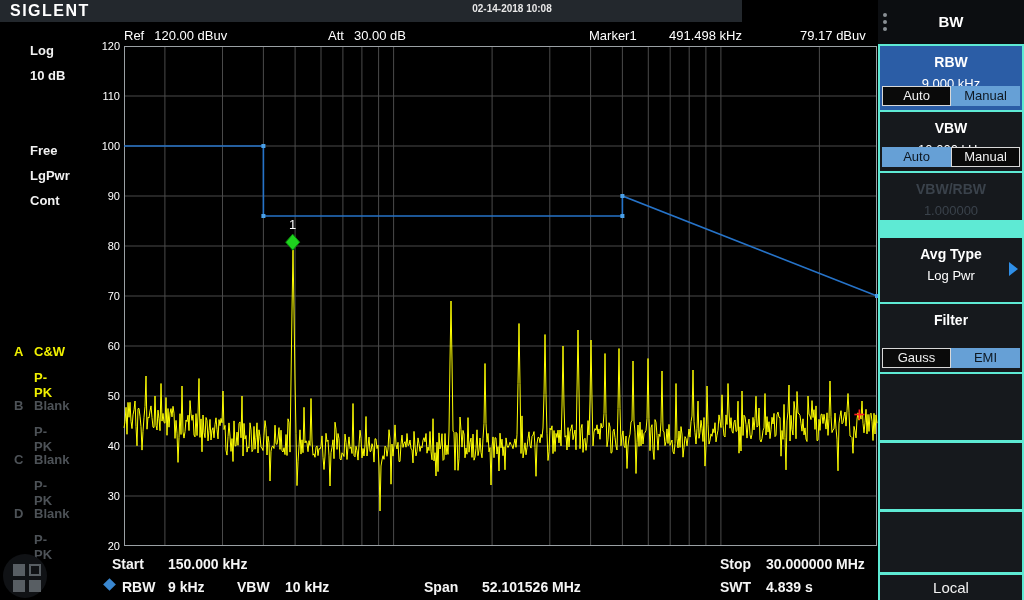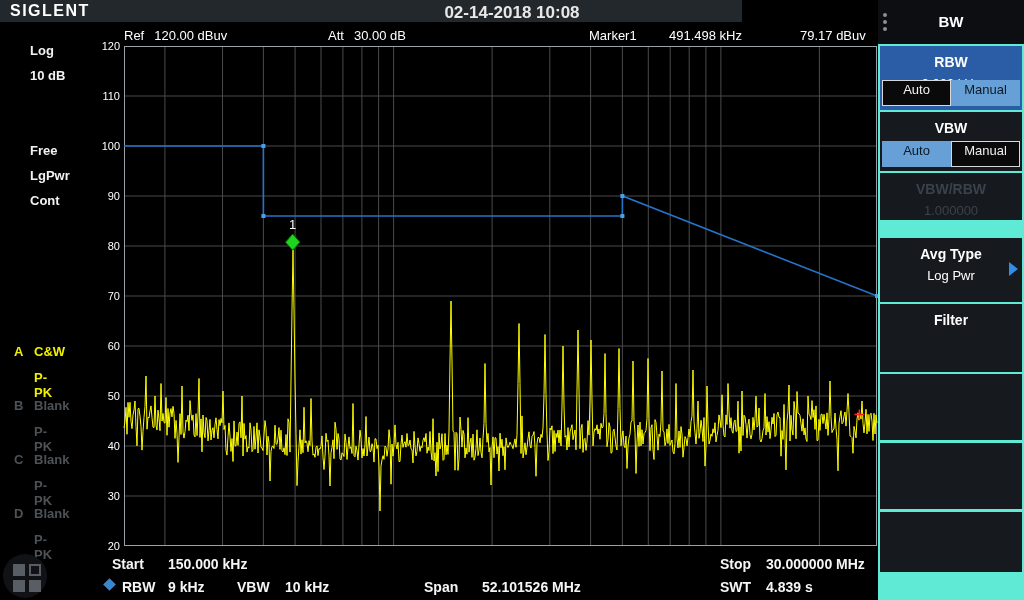--- a/index.html
+++ b/index.html
@@ -1,21 +1,21 @@
 <!DOCTYPE html>
 <html><head>
 <meta charset="utf-8">
 <style>
   html,body{margin:0;padding:0;background:#000;}
   #screen{position:relative;width:1024px;height:600px;background:#000;overflow:hidden;
           font-family:"Liberation Sans","DejaVu Sans",sans-serif;color:#fff;}
   
   #topbar{position:absolute;left:0;top:0;width:742px;height:22px;background:#23282d;}
   #logo{position:absolute;left:10px;top:2px;font-size:16px;font-weight:700;letter-spacing:1.5px;color:#fff;}
-  #datetime{position:absolute;left:0;top:3px;width:1024px;text-align:center;font-size:17px;font-weight:600;color:#e8e8e8;}
+  #datetime{position:absolute;left:0;top:3px;width:1024px;text-align:center;font-size:10px;font-weight:600;color:#e8e8e8;}
   
   .st{position:absolute;top:28px;font-size:13px;white-space:nowrap;}
   .st b{font-weight:400;margin-right:10px;}
   
   .side{position:absolute;left:30px;font-size:13px;font-weight:600;color:#f2f2f2;}
   .trrow{position:absolute;font-size:13px;font-weight:700;}
   .trrow .ltr{position:absolute;left:14px;top:0;}
   .trrow .val{position:absolute;left:34px;top:0;}
   .trrow .det{position:absolute;left:34px;top:26px;}
   .tr-on{color:#f0f000;}
@@ -34,21 +34,21 @@
   #panel{position:absolute;left:878px;top:0;width:146px;height:600px;background:#5eead4;}
   #bwhead{position:absolute;left:0;top:0;width:146px;height:44px;background:#0c0e11;}
   #bwhead .t{position:absolute;width:100%;text-align:center;top:13px;font-size:15px;font-weight:700;}
   #bwhead .dots{position:absolute;left:5px;top:10px;}
   #bwhead .dots i{display:block;width:4px;height:4px;border-radius:50%;background:#8a8f94;margin:3px 0;}
   .mblock{position:absolute;left:2px;width:142px;background:#16191d;}
   .mblock.hl{background:#2b5da6;}
   .mblock.dis .mtitle,.mblock.dis .mvalue{color:#3a424b;}
   .mtitle{text-align:center;font-size:14px;font-weight:700;margin-top:8px;}
   .mvalue{text-align:center;font-size:13px;margin-top:6px;}
-  .mtoggle{position:absolute;left:2px;bottom:4px;width:138px;height:26px;display:flex;}
+  .mtoggle{position:absolute;left:2px;bottom:4px;width:138px;height:20px;display:flex;}
   .topt{flex:1;font-size:13px;text-align:center;line-height:17px;background:#0a0a0a;color:#f0f0f0;border:1px solid #d8d8d8;}
   .topt.sel{background:#66a0d6;color:#0e1822;border:1px solid #66a0d6;}
   .arrow{position:absolute;right:4px;top:24px;width:0;height:0;border-left:9px solid #2f8fe8;border-top:7px solid transparent;border-bottom:7px solid transparent;}
   #localbtn{position:absolute;left:2px;top:575px;width:142px;height:25px;background:#15181c;text-align:center;
             font-size:15px;color:#f2f2f2;line-height:25px;}
 </style>
 </head>
 <body>
 
 <div id="screen">
@@ -193,20 +193,25 @@
           <div class="mtitle">VBW/RBW</div>
           <div class="mvalue">1.000000</div>
         </div>
         <div class="mblock" style="top: 238px; height: 64px;">
           <div class="mtitle">Avg Type</div>
           <div class="mvalue">Log Pwr</div>
           <div class="arrow"></div>
         </div>
         <div class="mblock" style="top: 304px; height: 68px;">
           <div class="mtitle">Filter</div>
+          <div class="mtoggle">
+            <div class="topt">Gauss</div>
+            <div class="topt sel">EMI</div>
+          </div>
         </div>
         <div class="mblock" style="top: 374px; height: 66px;"></div>
         <div class="mblock" style="top: 443px; height: 66px;"></div>
         <div class="mblock" style="top: 512px; height: 60px;"></div>
       </div>
+    <div id="localbtn">Local</div>
   </div>
 
 </div>
 
 </body></html>

